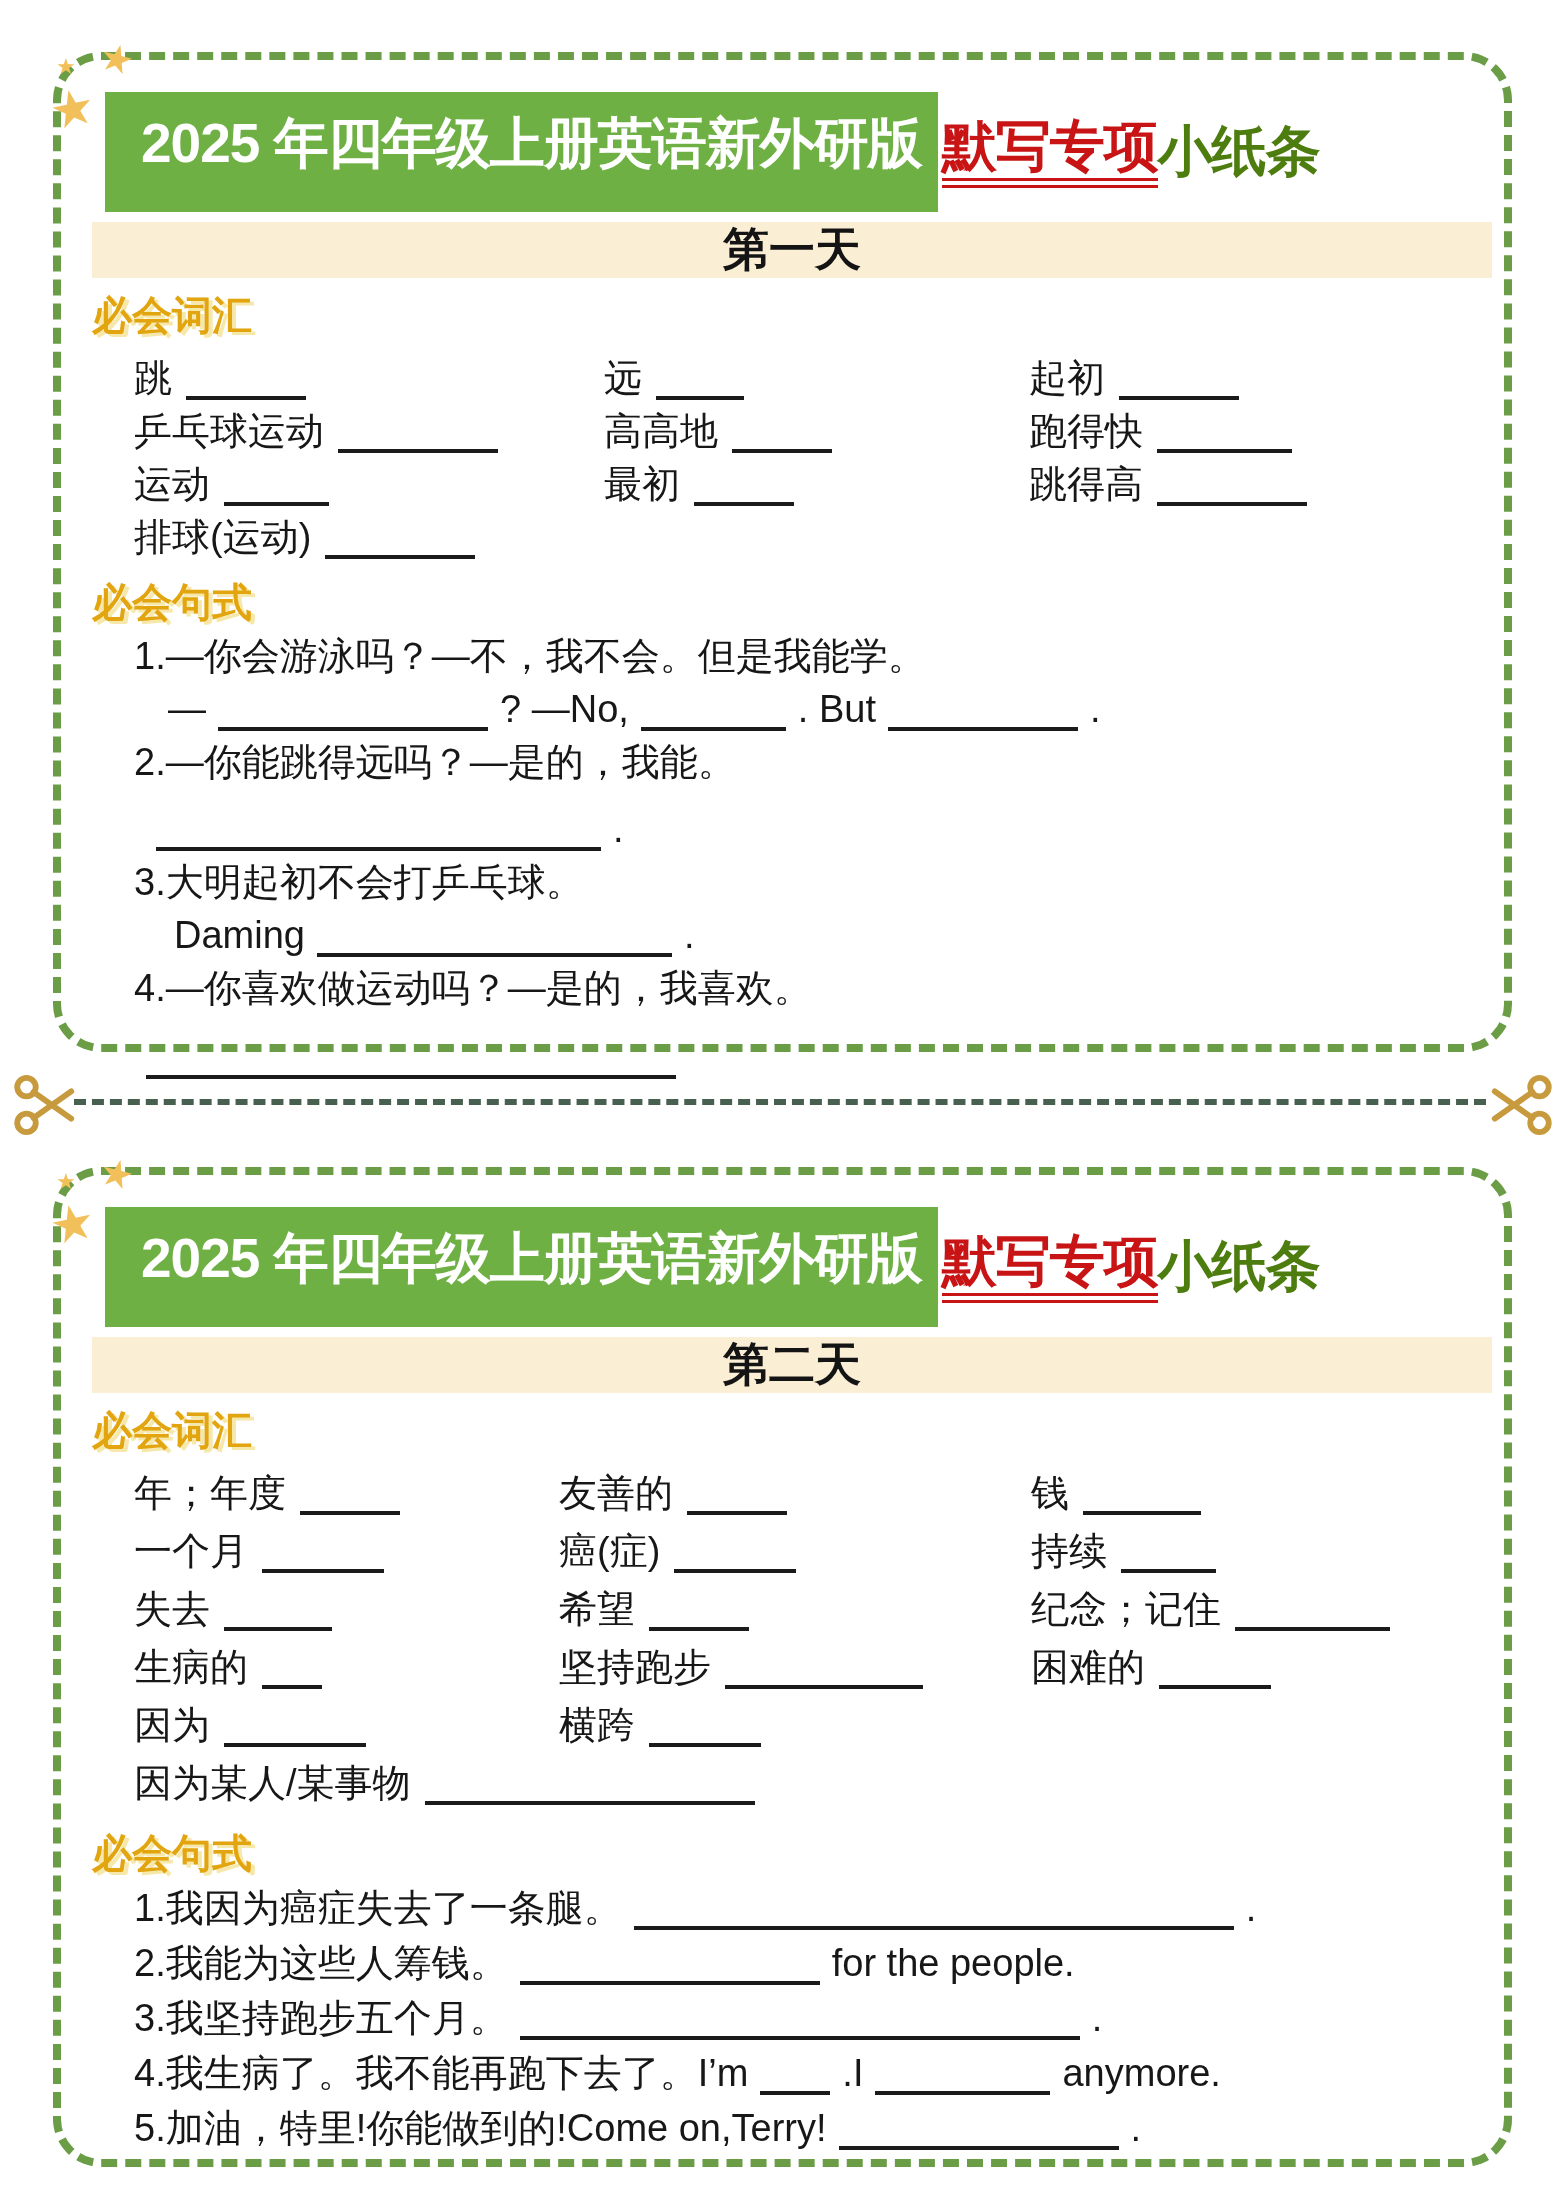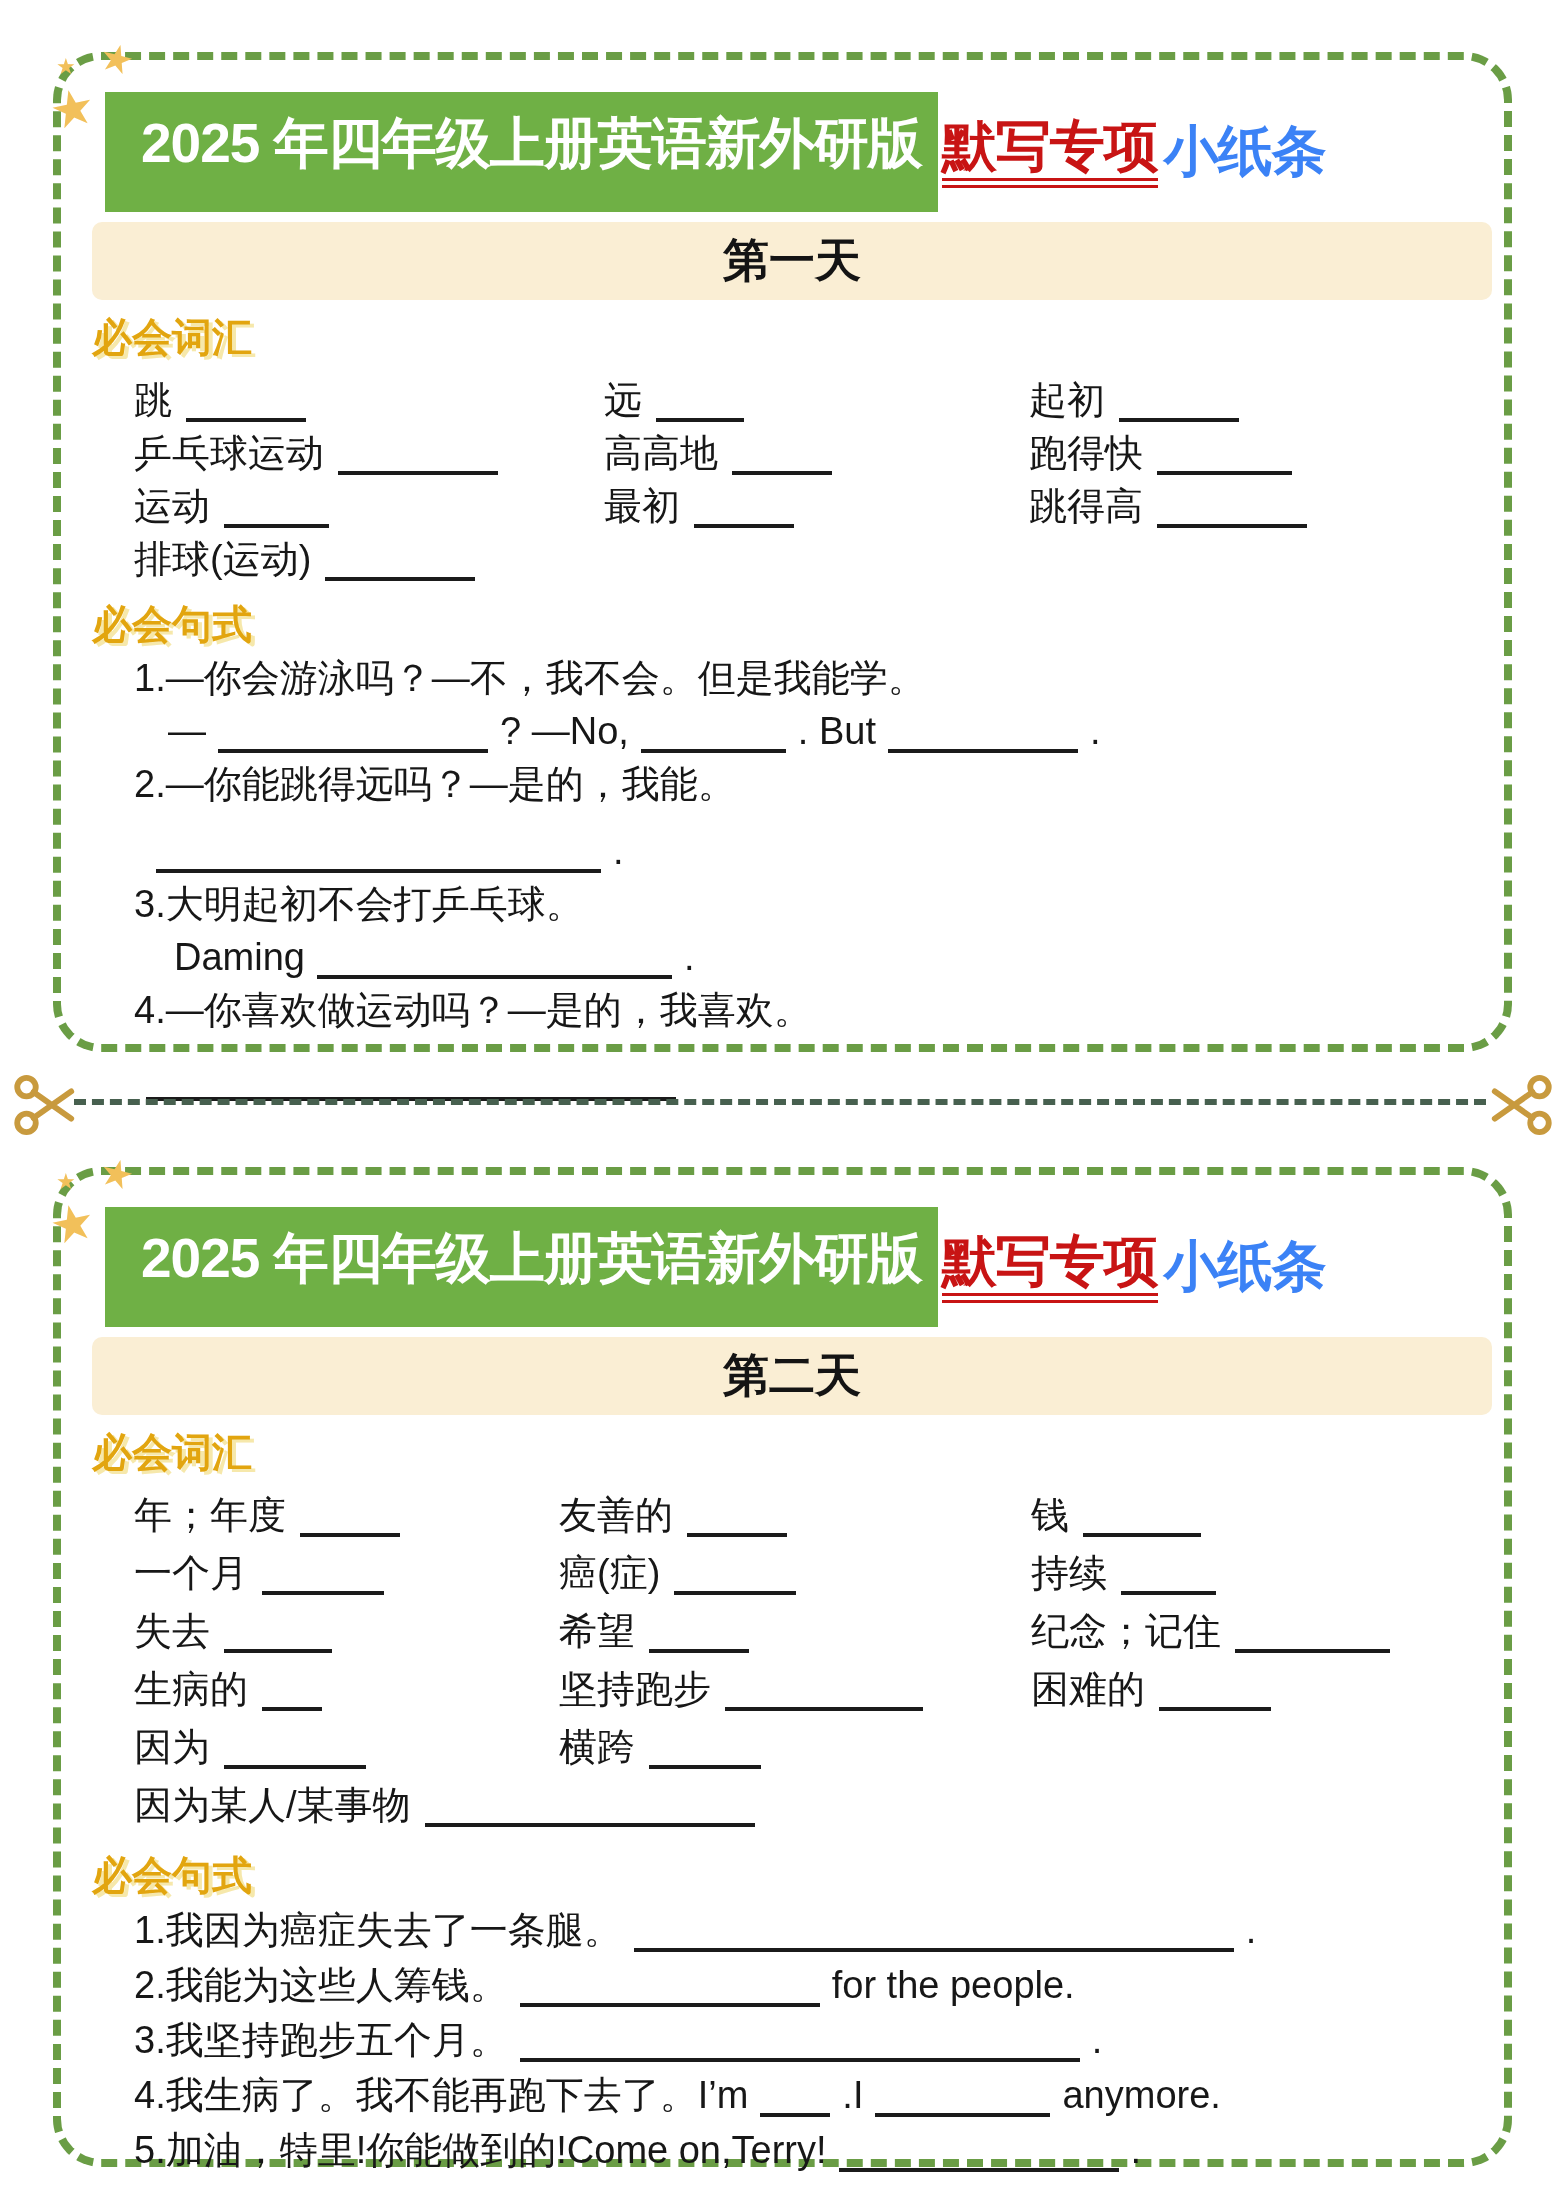--- a/index.html
+++ b/index.html
@@ -17,26 +17,26 @@
   .star-sm{font-size:22px;}
   .star-md{font-size:38px;transform:rotate(14deg);}
   .star-lg{font-size:50px;transform:rotate(-12deg);}
 
   
   .titlerow{display:flex;align-items:center;height:104px;margin:40px 0 0 44px;
             font-weight:bold;font-size:55px;white-space:nowrap;letter-spacing:-1px;}
   .t-green{background:#6fb045;color:#ffffff;height:104px;display:flex;align-items:center;
            padding:0 16px 16px 36px;}
   .t-red{color:#c81414;border-bottom:10px double #c81414;line-height:1.1;margin-left:4px;padding-bottom:2px;}
-  .t-black{color:#3b82f6;margin-left:6px;}
+  .t-black{color:#4d7c0f;}
 
   
-  .banner{margin:18px 12px 0 31px;height:78px;background:#faeed4;
+  .banner{margin:18px 12px 0 31px;height:56px;background:#faeed4;
           display:flex;align-items:center;justify-content:center;
-          font-size:46px;font-weight:bold;color:#141414;border-radius:10px;}
+          font-size:46px;font-weight:bold;color:#141414;}
 
   
   .sec{margin:10px 0 0 31px;font-size:40px;font-weight:bold;color:#e2a50f;
        text-shadow:4px 3px 0 #f6e8ab;width:fit-content;}
 
   
   .vgrid{display:grid;margin:10px 0 0 73px;}
   .vg-1{grid-template-columns:470px 425px 1fr;grid-auto-rows:53px;}
   .vg-2{grid-template-columns:425px 472px 1fr;grid-auto-rows:58px;}
   .vcell{white-space:nowrap;font-size:38px;font-weight:500;}

